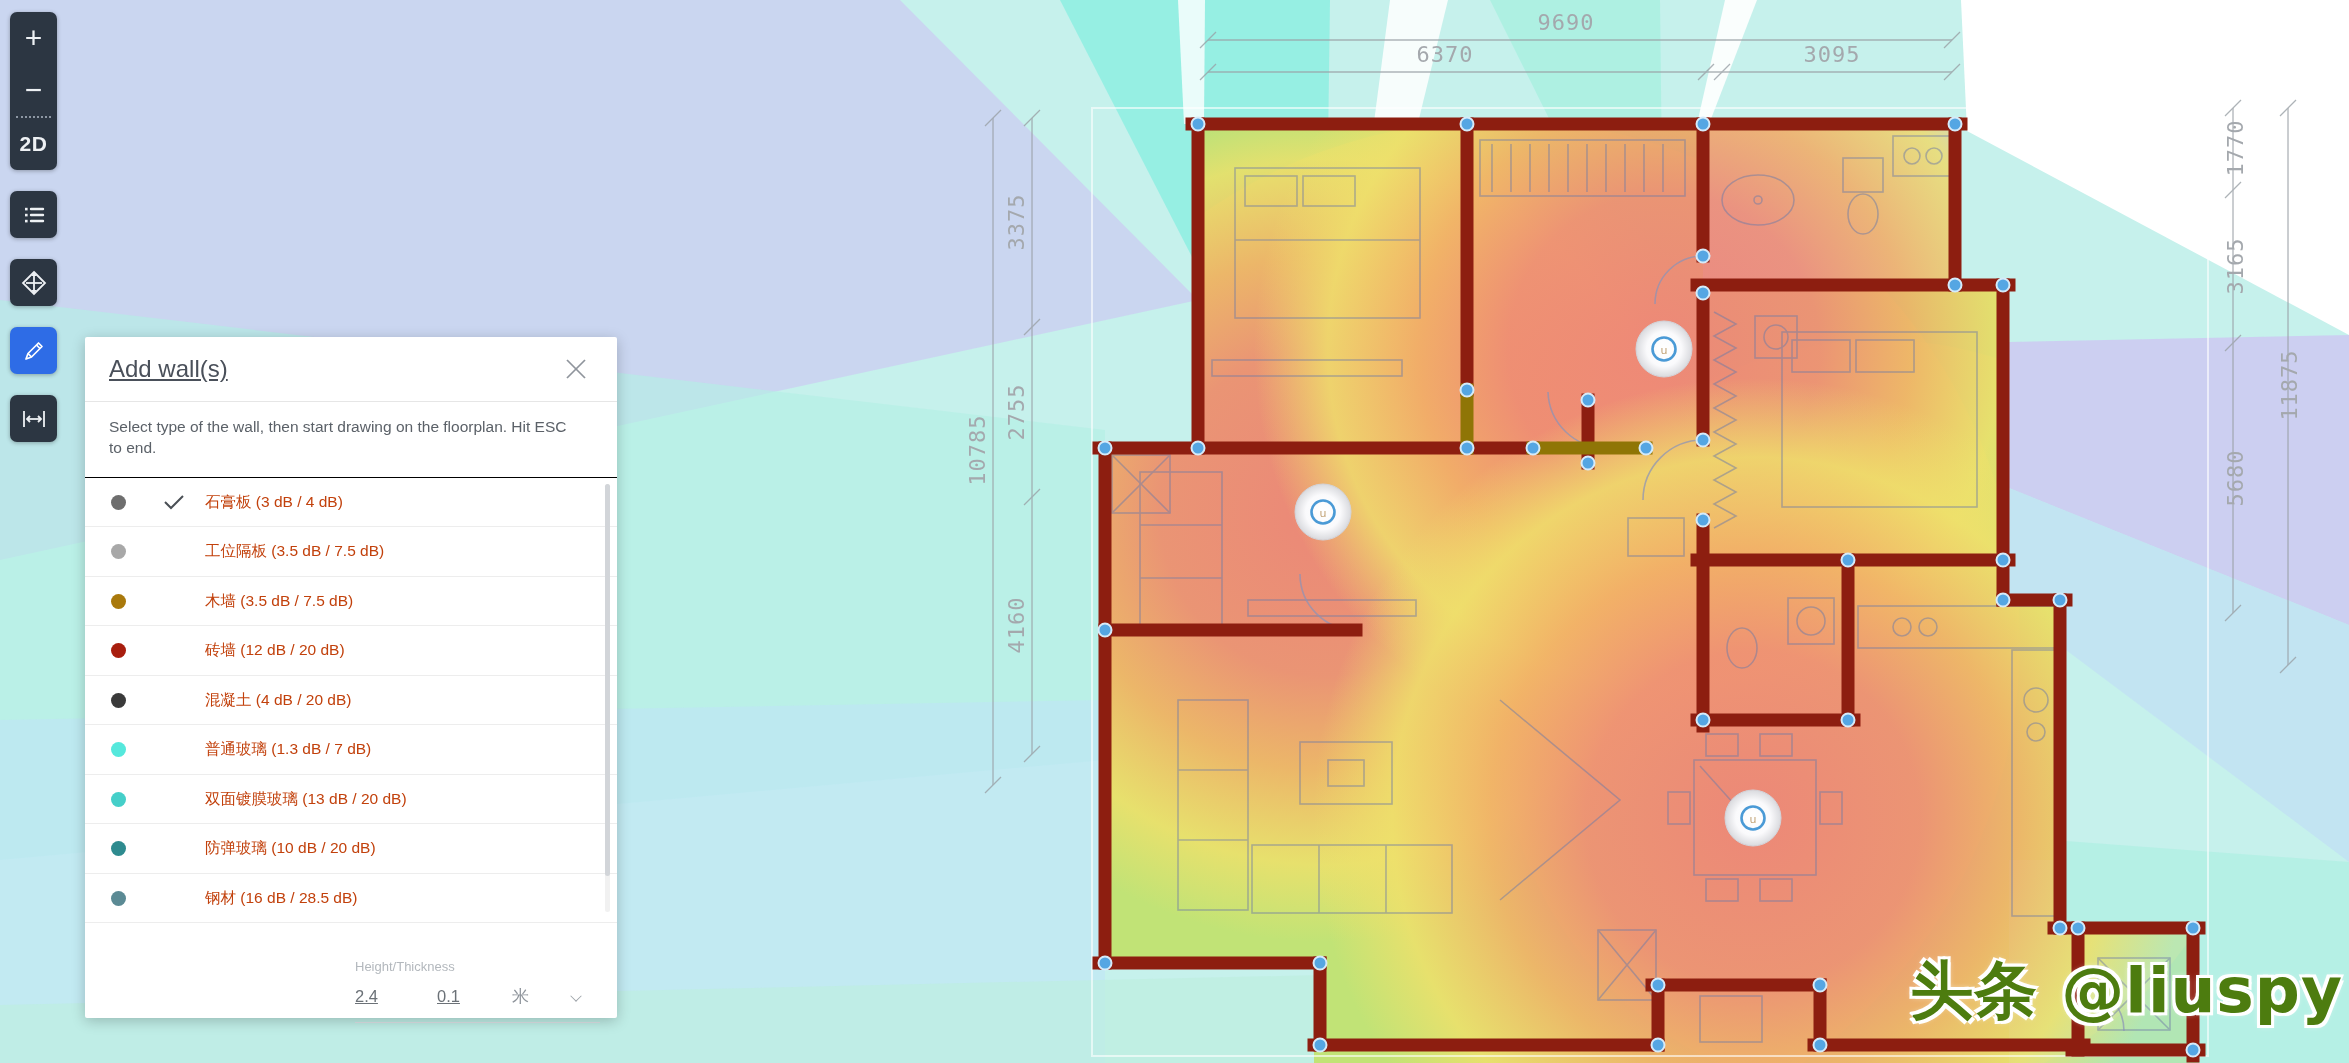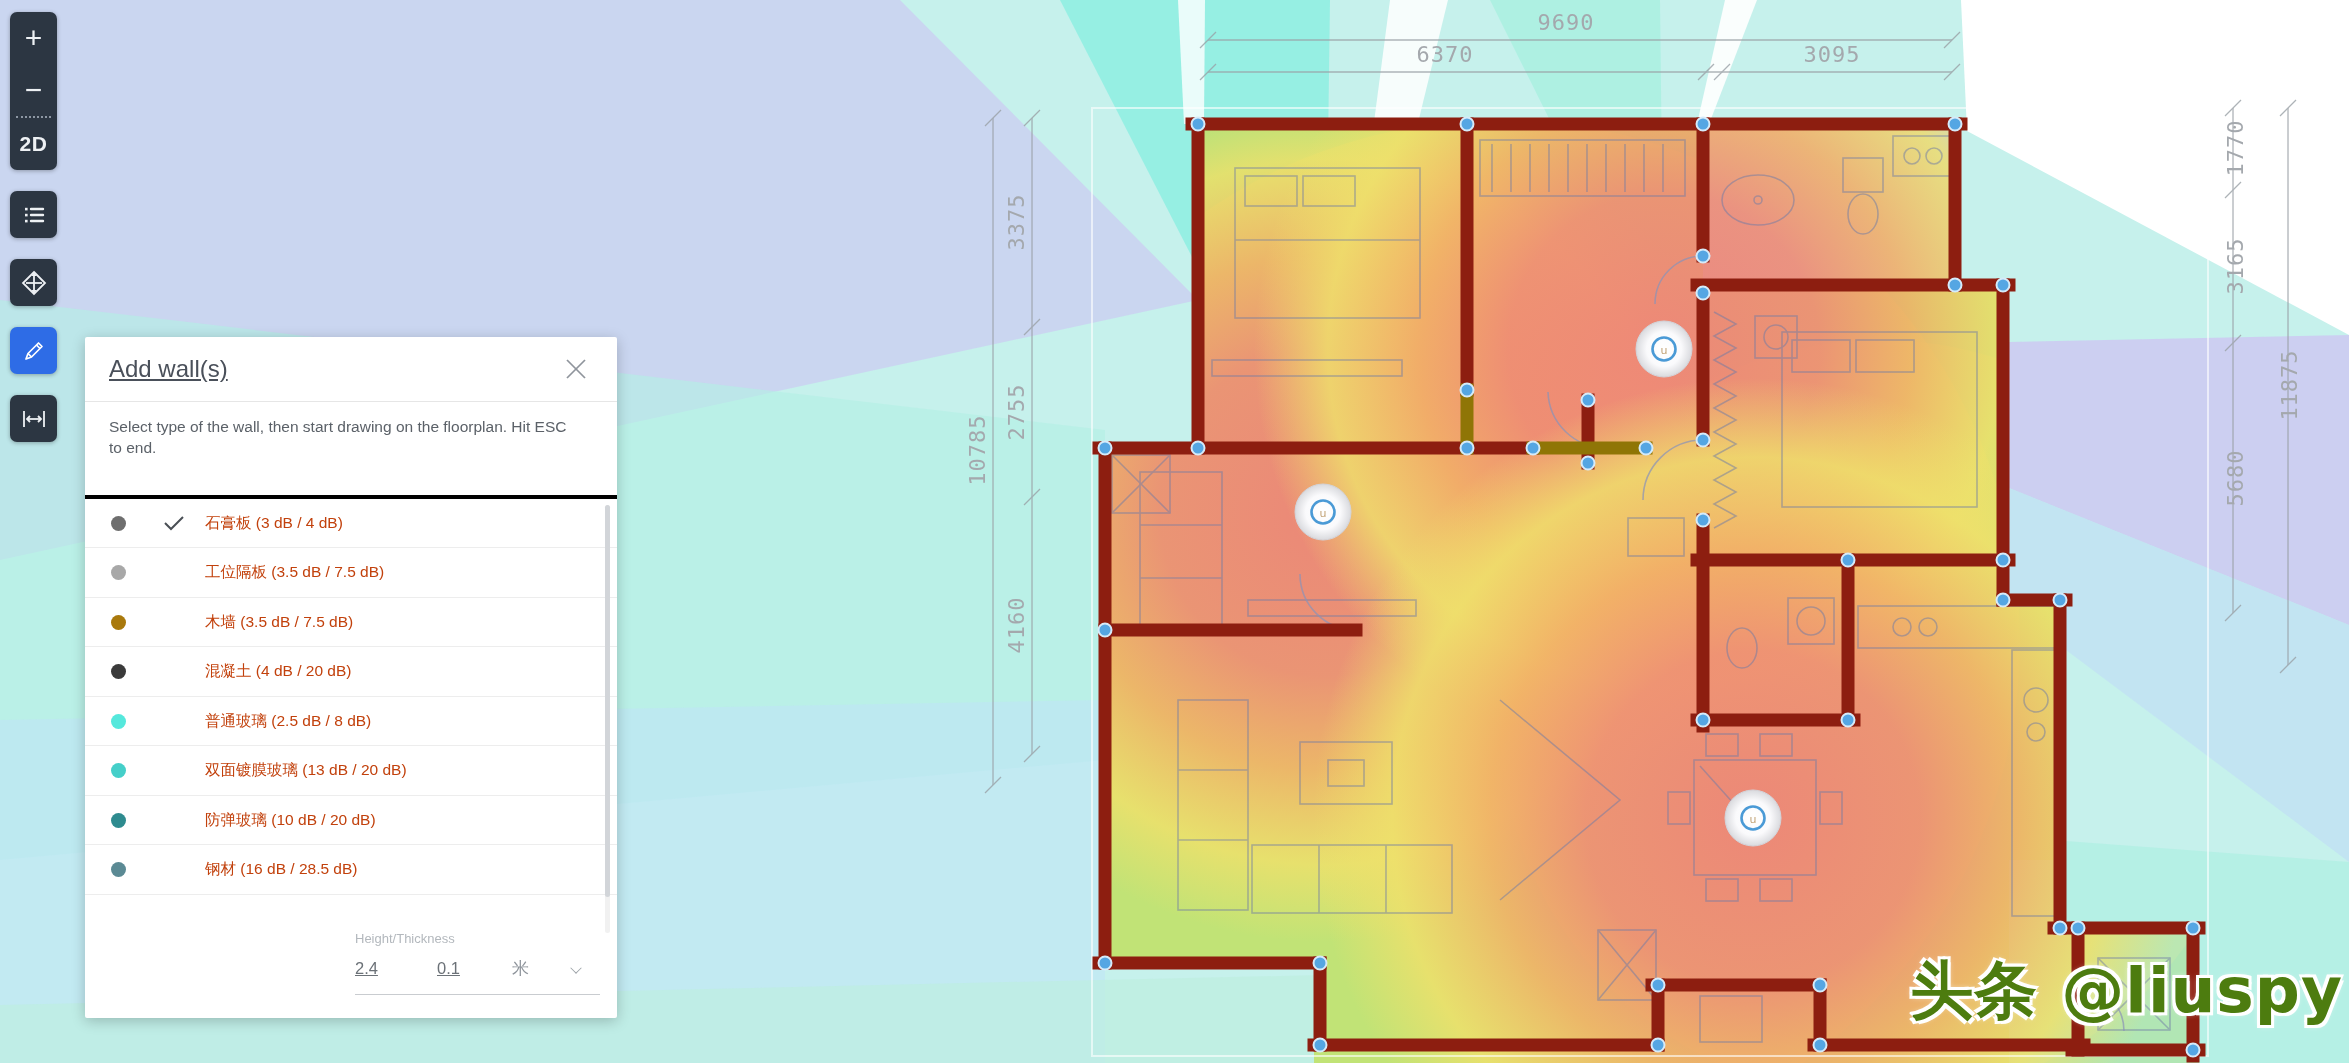--- a/index.html
+++ b/index.html
@@ -19,22 +19,22 @@
   .tb-btn.active{background:#2e6ce6;}
   .tb-btn svg{display:block;}
 
   
   .dialog{position:absolute;left:85px;top:337px;width:532px;height:681px;background:#fff;
           border-radius:2px;box-shadow:0 3px 14px rgba(0,0,0,.22);color:#4a505a;}
   .dlg-header{height:64px;display:flex;align-items:center;justify-content:space-between;
               padding:0 24px;border-bottom:1px solid #e6e6e6;text-decoration:underline;}
   .dlg-title{font-size:24px;font-weight:400;color:#4a505a;}
   .dlg-close{cursor:pointer;line-height:0;padding:4px;}
-  .dlg-desc{padding:15px 40px 36px 24px;font-size:15.5px;line-height:1.35;color:#5b6168;
-            border-bottom:4px solid #000000;}
+  .dlg-desc{padding:15px 40px 18px 24px;font-size:15.5px;line-height:1.35;color:#5b6168;
+            border-bottom:1px solid #000000;}
   .wt-list{position:relative;}
   .wt-row{display:flex;align-items:center;height:48.5px;border-bottom:1px solid #ededed;
           padding-left:26px;cursor:pointer;}
   .wt-dot{width:15px;height:15px;border-radius:50%;flex:0 0 15px;}
   .wt-check{width:22px;margin-left:37px;flex:0 0 22px;line-height:0;}
   .wt-label{margin-left:20px;font-size:15.5px;color:#c2410c;white-space:nowrap;}
   .dlg-scrollbar{position:absolute;right:7px;top:6px;width:5px;height:428px;background:#f1f1f1;border-radius:3px;}
   .dlg-scroll-thumb{position:absolute;left:0;top:0;width:5px;height:392px;background:#d2d5d9;border-radius:3px;}
   .dlg-footer{position:relative;height:109px;}
   .hf-label{position:absolute;left:270px;top:36px;font-size:13px;color:#b3b8bd;}
@@ -430,39 +430,48 @@
   <div class="wt-row">
     <span class="wt-dot" style="background: rgb(169, 121, 12);"></span>
     <span class="wt-check" style="visibility: hidden;">
       <svg width="22" height="16" viewBox="0 0 22 16">
         <polyline points="2,8 8,14 20,2" fill="none" stroke="#4a4f55" stroke-width="2"></polyline>
       </svg>
     </span>
     <span class="wt-label">木墙 (3.5 dB / 7.5 dB)</span>
   </div>
 
+  <div class="wt-row">
+    <span class="wt-dot" style="background: rgb(168, 30, 14);"></span>
+    <span class="wt-check" style="visibility: hidden;">
+      <svg width="22" height="16" viewBox="0 0 22 16">
+        <polyline points="2,8 8,14 20,2" fill="none" stroke="#4a4f55" stroke-width="2"></polyline>
+      </svg>
+    </span>
+    <span class="wt-label">砖墙 (12 dB / 20 dB)</span>
+  </div>
 
   <div class="wt-row">
     <span class="wt-dot" style="background: rgb(58, 58, 58);"></span>
     <span class="wt-check" style="visibility: hidden;">
       <svg width="22" height="16" viewBox="0 0 22 16">
         <polyline points="2,8 8,14 20,2" fill="none" stroke="#4a4f55" stroke-width="2"></polyline>
       </svg>
     </span>
     <span class="wt-label">混凝土 (4 dB / 20 dB)</span>
   </div>
 
   <div class="wt-row">
     <span class="wt-dot" style="background: rgb(85, 232, 220);"></span>
     <span class="wt-check" style="visibility: hidden;">
       <svg width="22" height="16" viewBox="0 0 22 16">
         <polyline points="2,8 8,14 20,2" fill="none" stroke="#4a4f55" stroke-width="2"></polyline>
       </svg>
     </span>
-    <span class="wt-label">普通玻璃 (2.5 dB / 8 dB)</span>
+    <span class="wt-label">普通玻璃 (1.3 dB / 7 dB)</span>
   </div>
 
   <div class="wt-row">
     <span class="wt-dot" style="background: rgb(69, 207, 201);"></span>
     <span class="wt-check" style="visibility: hidden;">
       <svg width="22" height="16" viewBox="0 0 22 16">
         <polyline points="2,8 8,14 20,2" fill="none" stroke="#4a4f55" stroke-width="2"></polyline>
       </svg>
     </span>
     <span class="wt-label">双面镀膜玻璃 (13 dB / 20 dB)</span>

